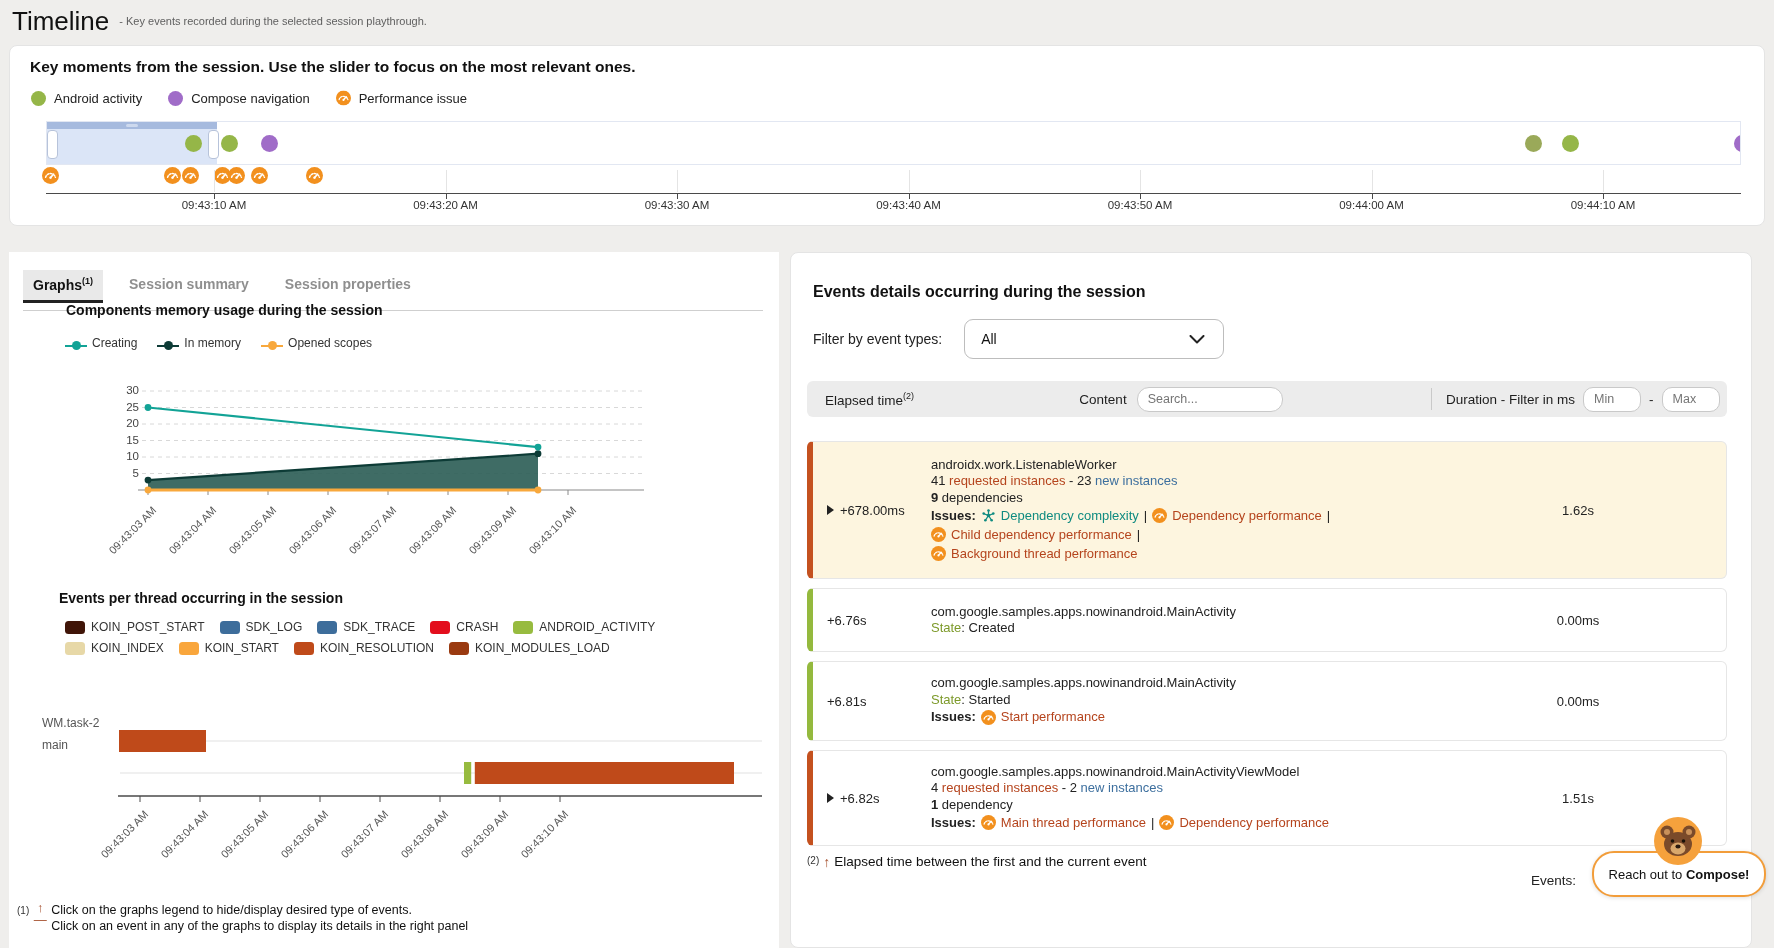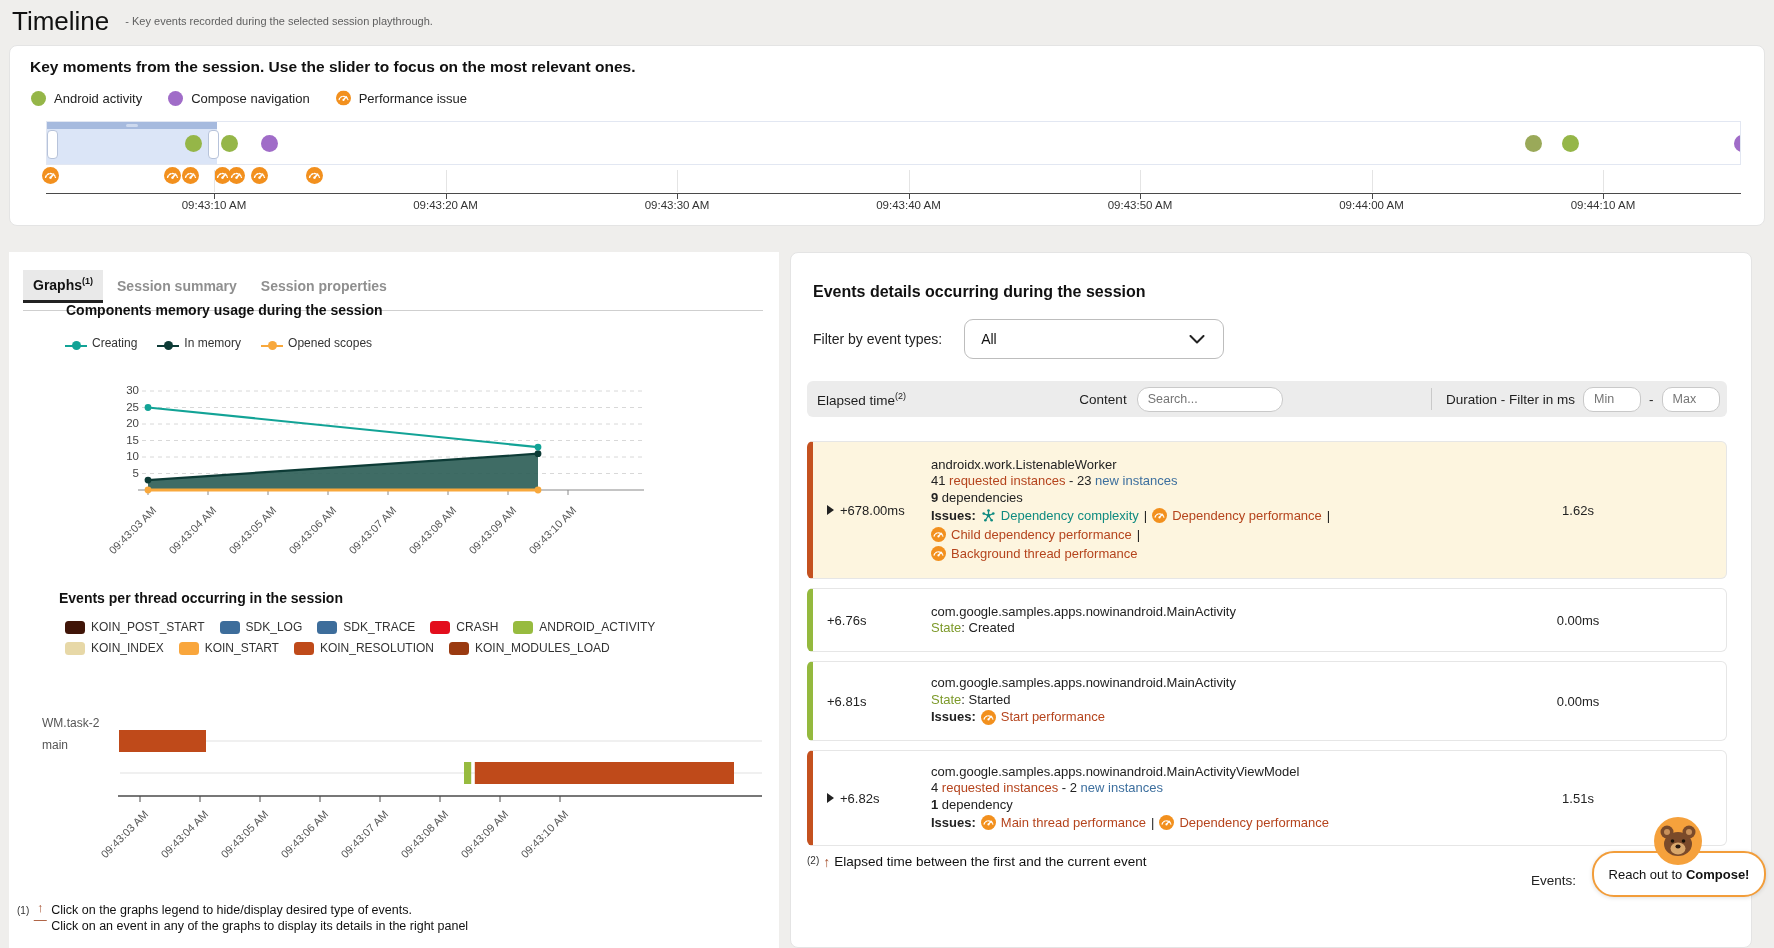--- a/index.html
+++ b/index.html
@@ -1,20 +1,20 @@
 <!DOCTYPE html>
 <html><head>
 <meta charset="utf-8">
 <style>
   html,body{margin:0;padding:0;background:#efeeec;font-family:"Liberation Sans","DejaVu Sans",sans-serif;}
   .viewport{position:relative;width:1774px;height:948px;overflow:hidden;background:#efeeec;}
   .panel{position:absolute;background:#fff;border:1px solid #e4e4e4;border-radius:8px;box-sizing:border-box;}
 
   
-  .page-header{position:absolute;left:12px;top:4px;height:34px;display:flex;align-items:center;gap:16px;}
+  .page-header{position:absolute;left:12px;top:4px;height:34px;display:flex;align-items:center;gap:10px;}
   .page-title{font-size:26px;font-weight:500;color:#111;}
   .page-subtitle{font-size:11px;color:#5f5f5f;}
 
   
   .km-panel{left:9px;top:45px;width:1756px;height:181px;}
   .km-heading{position:absolute;left:20px;top:12px;font-size:15.5px;font-weight:bold;color:#111;margin:0;}
   .km-legend{position:absolute;left:21px;top:44px;display:flex;align-items:center;gap:26px;}
   .km-legend-item{display:flex;align-items:center;gap:8px;font-size:13px;color:#222;}
   .dot{width:15px;height:15px;border-radius:50%;display:inline-block;}
   .km-track{position:absolute;left:36px;top:75px;width:1695px;height:44px;background:#fff;border:1px solid #e2e7f2;box-sizing:border-box;overflow:hidden;}
@@ -25,21 +25,21 @@
   .tl-dot{position:absolute;top:13px;width:17px;height:17px;border-radius:50%;z-index:2;}
   .km-icons{position:absolute;left:0;top:121px;width:100%;height:18px;}
   .perf-ic{position:absolute;width:17px;height:17px;}
   .km-axis-line{position:absolute;left:36px;top:147px;width:1695px;border-top:1.5px solid #4a4a4a;}
   .km-tick{position:absolute;width:1px;height:6px;background:#4a4a4a;top:147px;}
   .km-tick-faint{position:absolute;width:1px;height:22px;background:#e4e4e4;top:124px;}
   .km-axis-label{position:absolute;top:153px;width:110px;margin-left:-55px;text-align:center;font-size:11.5px;color:#333;}
 
   
   .left-panel{left:9px;top:252px;width:770px;height:696px;border-radius:0;border:none;}
-  .tabs{position:absolute;left:14px;top:18px;display:flex;align-items:center;gap:4px;}
+  .tabs{position:absolute;left:14px;top:18px;display:flex;align-items:flex-start;gap:16px;}
   .tab{font-size:14px;font-weight:bold;color:#8f8f8f;padding:6px 10px 7px;cursor:pointer;}
   .tab.active{color:#111;background:#e9e9e9;border-bottom:3px solid #222;}
   .tab sup{font-size:9px;}
   .tabs-divider{position:absolute;left:14px;top:58px;width:740px;border-top:1px solid #cfcfcf;}
   .chart-title{position:absolute;font-size:14px;font-weight:bold;color:#111;margin:0;}
   .mem-legend{position:absolute;left:56px;top:84px;display:flex;align-items:center;gap:20px;}
   .mem-legend-item{display:flex;align-items:flex-end;gap:5px;font-size:12px;color:#333;}
   .mk{position:relative;width:22px;height:9px;}
   .mk .l{position:absolute;left:0;top:3.5px;width:22px;height:2.5px;}
   .mk .c{position:absolute;left:6.5px;top:0;width:9px;height:9px;border-radius:50%;}
@@ -56,21 +56,21 @@
   .fnote .ftext{line-height:16px;}
 
   
   .right-panel{left:790px;top:252px;width:962px;height:696px;}
   .ev-heading{position:absolute;left:22px;top:30px;font-size:16px;font-weight:bold;color:#111;margin:0;}
   .filter-row{position:absolute;left:22px;top:66px;height:40px;display:flex;align-items:center;gap:22px;}
   .filter-label{font-size:14px;color:#222;}
   .select{width:260px;height:40px;border:1px solid #bdbdbd;border-radius:9px;display:flex;align-items:center;justify-content:space-between;padding:0 18px 0 16px;box-sizing:border-box;background:#fff;cursor:pointer;}
   .select .val{font-size:14px;color:#111;}
   .thead{position:absolute;left:16px;top:128px;width:920px;height:36px;background:#ececec;border-radius:6px;display:grid;grid-template-columns:124px 1fr 296px;align-items:center;font-size:13.5px;color:#1d1d1d;}
-  .thead .c1{padding-left:10px;}
+  .thead .c1{padding-left:18px;}
   .thead sup{font-size:9px;}
   .thead .c2{display:flex;align-items:center;justify-content:center;gap:10px;}
   .thead .c3{display:flex;align-items:center;gap:8px;border-left:1px solid #c9c9c9;height:22px;padding-left:14px;}
   .inp{border:1px solid #c9c9c9;border-radius:12px;background:#fff;font-size:12.5px;color:#333;padding:4px 10px;box-sizing:border-box;font-family:inherit;outline:none;}
   .inp.search{width:146px;height:25px;}
   .inp.mm{width:58px;height:25px;border-radius:10px;}
   .rows{position:absolute;left:16px;top:188px;width:920px;display:flex;flex-direction:column;gap:9px;}
   .erow{position:relative;border:1px solid #e6e6e6;border-radius:6px;background:#fff;display:grid;grid-template-columns:118px 1fr 296px;align-items:center;box-sizing:border-box;border-left-width:6px;border-left-style:solid;}
   .erow .ecol{display:flex;align-items:center;gap:6px;padding-left:14px;font-size:13px;color:#222;}
   .exp{width:0;height:0;border-top:5px solid transparent;border-bottom:5px solid transparent;border-left:7px solid #222;display:inline-block;cursor:pointer;}

